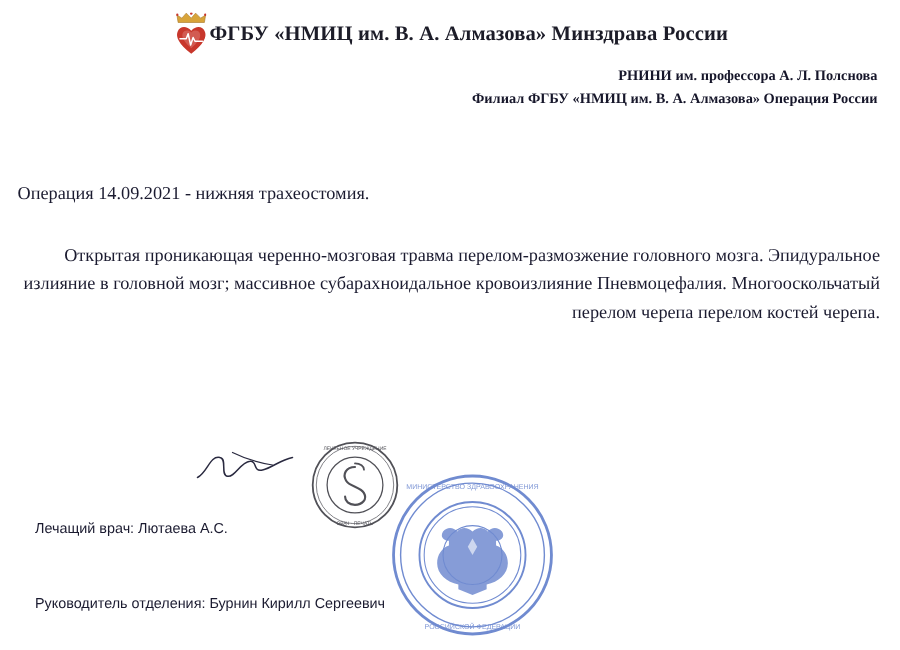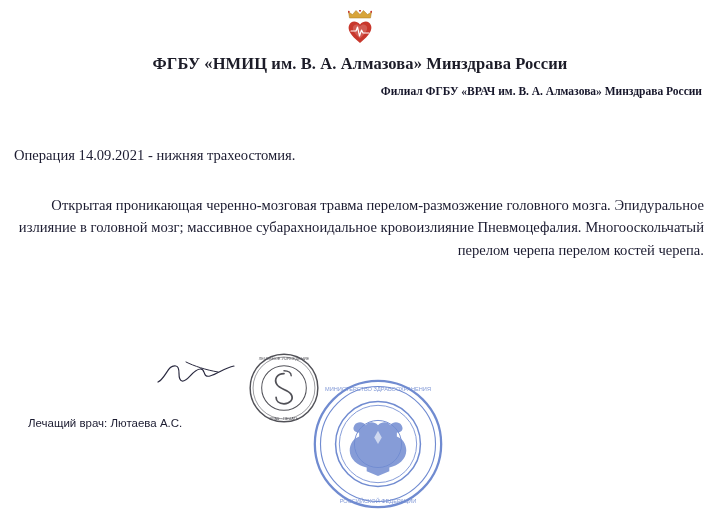--- a/index.html
+++ b/index.html
@@ -27,22 +27,21 @@
     position: absolute;
     top: 10px;
     left: 0;
     width: 720px;
     text-align: center;
   }
   .lh-main {
     display: flex;
     align-items: center;
     justify-content: center;
-    gap: 10px;
-    flex-direction: column;
+    gap: 0;
   }
   .logo {
     width: 30px;
     height: 34px;
     position: relative;
     flex: 0 0 auto;
   }
   .logo .crown {
     position: absolute;
     top: 0;
@@ -161,31 +160,33 @@
         </svg>
         <svg class="heart" viewBox="0 0 52 50" xmlns="http://www.w3.org/2000/svg">
           <path d="M26 48 C6 32 1 21 4 13 C7 4 18 2 26 11 C34 2 45 4 48 13 C51 21 46 32 26 48 Z" fill="#c8372c"></path>
           <path d="M26 14 C21 9 14 10 12 16 C10 23 17 31 26 39 C35 31 42 23 40 16 C38 10 31 9 26 14 Z" fill="#ffffff" opacity="0.18"></path>
           <path d="M8 24 L18 24 L21 16 L25 34 L29 22 L32 28 L44 28" fill="none" stroke="#ffffff" stroke-width="2.4" stroke-linejoin="round" stroke-linecap="round"></path>
         </svg>
       </span>
       <span class="lh-title">ФГБУ «НМИЦ им. В. А. Алмазова» Минздрава России</span>
     </div>
     <div class="lh-sub">
-      <div>Филиал ФГБУ «ВРАЧ им. В. А. Алмазова» Минздрава России</div>
+      <div>РНИНИ им. профессора А. Л. Полснова</div>
+      <div>Филиал ФГБУ «НМИЦ им. В. А. Алмазова» Операция России</div>
     </div>
   </div>
 
   <div class="body-text">
     <p class="para tight">Операция 14.09.2021 - нижняя трахеостомия.</p>
     <p class="para gap-before">Открытая проникающая черенно-мозговая травма перелом-размозжение головного мозга. Эпидуральное излияние в головной мозг; массивное субарахноидальное кровоизлияние Пневмоцефалия. Многооскольчатый перелом черепа перелом костей черепа.</p>
   </div>
 
   <div class="sign-block">
     <div class="sign-line">Лечащий врач: Лютаева А.С.</div>
+    <div class="sign-line second">Руководитель отделения: Бурнин Кирилл Сергеевич</div>
   </div>
 
   <svg class="handsign" viewBox="0 0 80 28" xmlns="http://www.w3.org/2000/svg">
     <path d="M2 22 C10 18 12 4 20 6 C26 7 20 20 26 21 C32 22 36 10 44 9 C50 8 46 18 54 16 C62 14 68 8 78 6" fill="none" stroke="#2a2a40" stroke-width="1.2" stroke-linecap="round"></path>
     <path d="M30 2 C38 6 50 10 62 12" fill="none" stroke="#2a2a40" stroke-width="1" stroke-linecap="round"></path>
   </svg>
 
   <svg class="stamp-doc" viewBox="0 0 100 100" xmlns="http://www.w3.org/2000/svg">
     <circle cx="50" cy="50" r="47" fill="none" stroke="#2b2b33" stroke-width="2"></circle>
     <circle cx="50" cy="50" r="43" fill="none" stroke="#2b2b33" stroke-width="0.8"></circle>

